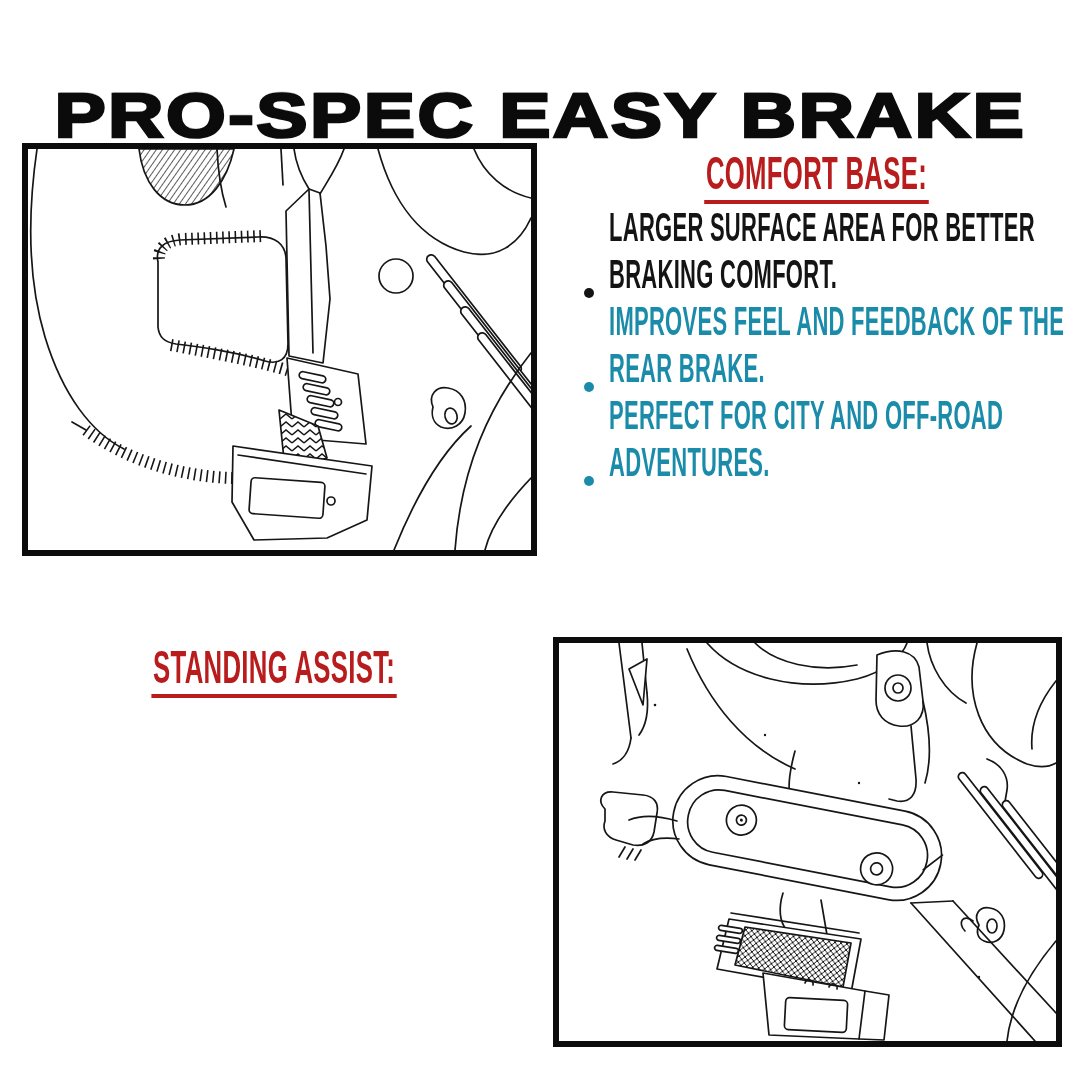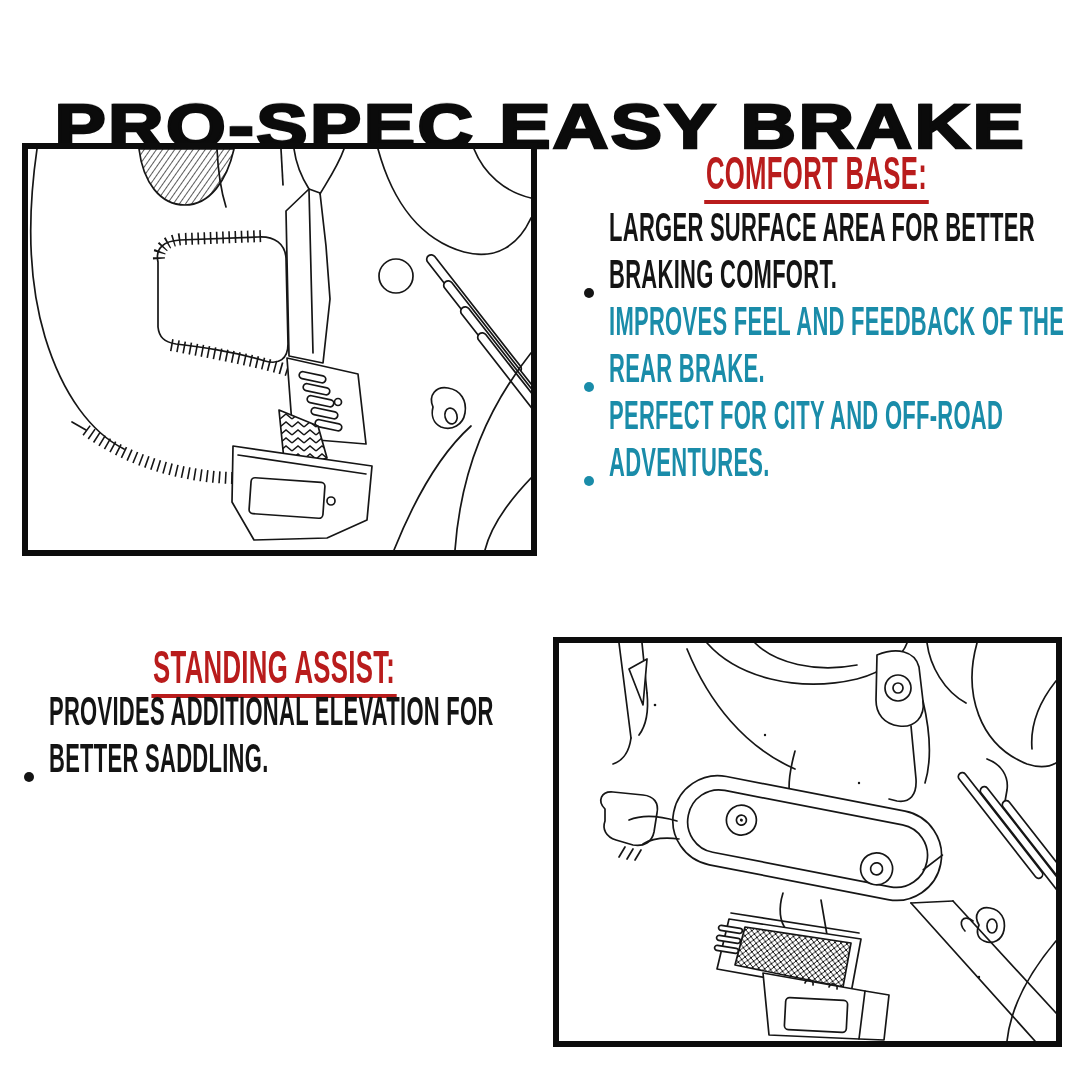--- a/index.html
+++ b/index.html
@@ -3,21 +3,21 @@
 <meta charset="utf-8">
 <style>
   html,body{margin:0;padding:0;}
   body{
     width:1080px;height:1080px;overflow:hidden;background:#ffffff;position:relative;
     font-family:"Liberation Sans", sans-serif;
   }
   .canvas{position:absolute;inset:0;background:#ffffff;}
 
   
-  .title{position:absolute;left:0;right:0;top:84px;margin:11px;text-align:center;height:64px;}
+  .title{position:absolute;left:0;right:0;top:84px;margin:0;text-align:center;height:64px;}
   .title .tspan{
     display:inline-block;font-size:63px;line-height:1;font-weight:bold;letter-spacing:2px;
     color:#0b0b0b;-webkit-text-stroke:2.6px #0b0b0b;
     transform:scaleX(1.22);transform-origin:center center;white-space:nowrap;
     text-shadow:0 -2px 0 rgba(60,60,60,.25);
   }
 
   
   .imgbox{position:absolute;border:6px solid #0c0c0c;background:#fff;box-sizing:border-box;}
   .box-a{left:22px;top:143px;width:515px;height:413px;}
@@ -145,25 +145,20 @@
 ADVENTURES.</span>
         </li>
       </ul>
   </section>
 
   <section class="col col-left">
     <h2>
       <span class="hspan">STANDING ASSIST:</span>
     </h2>
     <ul>
-        <li>
-          <span class="dot" style="background: rgb(20, 20, 20);"></span>
-          <span class="txt" style="color: rgb(20, 20, 20);">PROVIDES ADDITIONAL ELEVATION FOR
-BETTER SADDLING.</span>
-        </li>
       </ul>
   </section>
 
   <div class="imgbox box-b">
     <svg viewBox="0 0 497 398" preserveAspectRatio="none">
       <defs>
         <pattern id="crB" width="6" height="6" patternUnits="userSpaceOnUse" patternTransform="rotate(8)">
           <rect width="6" height="6" fill="#fff"></rect>
           <path d="M0,3 L3,0 L6,3 L3,6 Z" fill="none" stroke="#161616" stroke-width="1"></path>
         </pattern>

